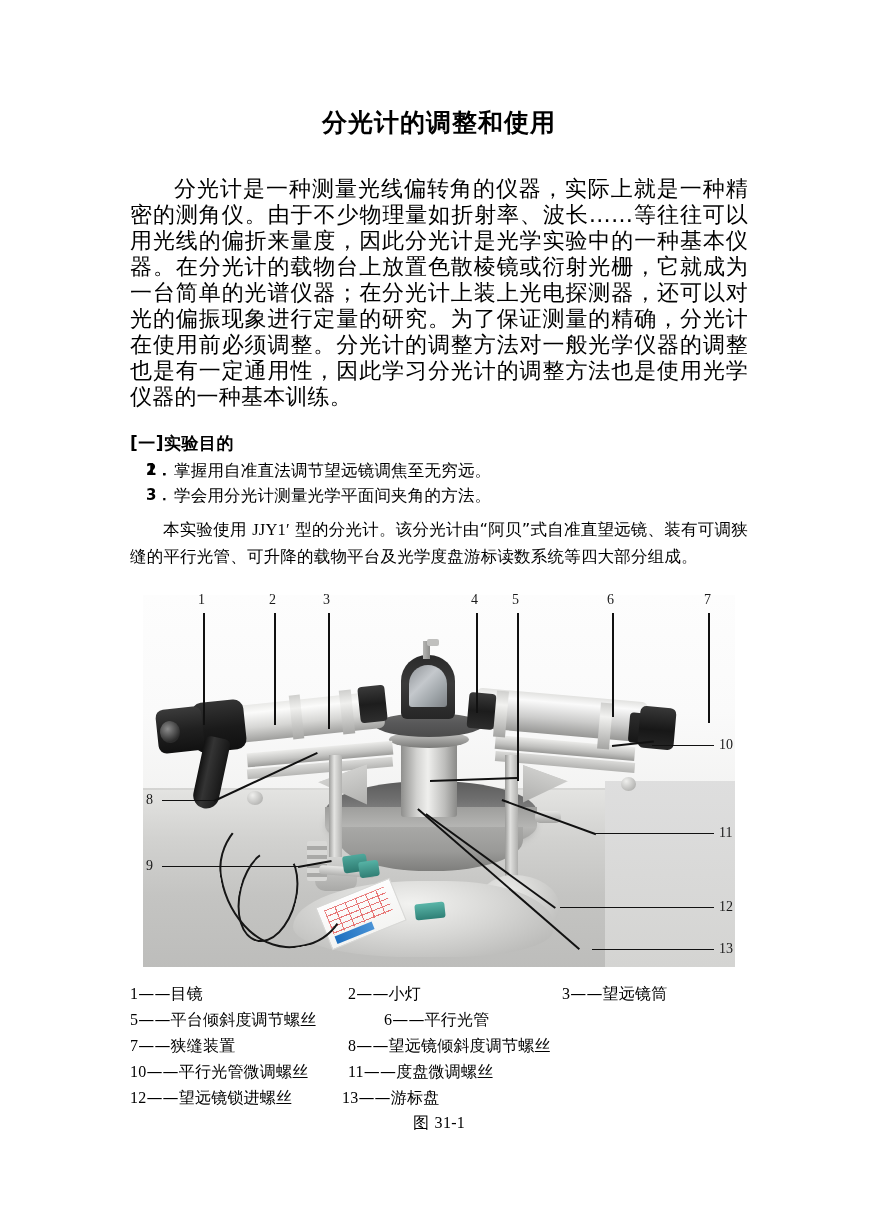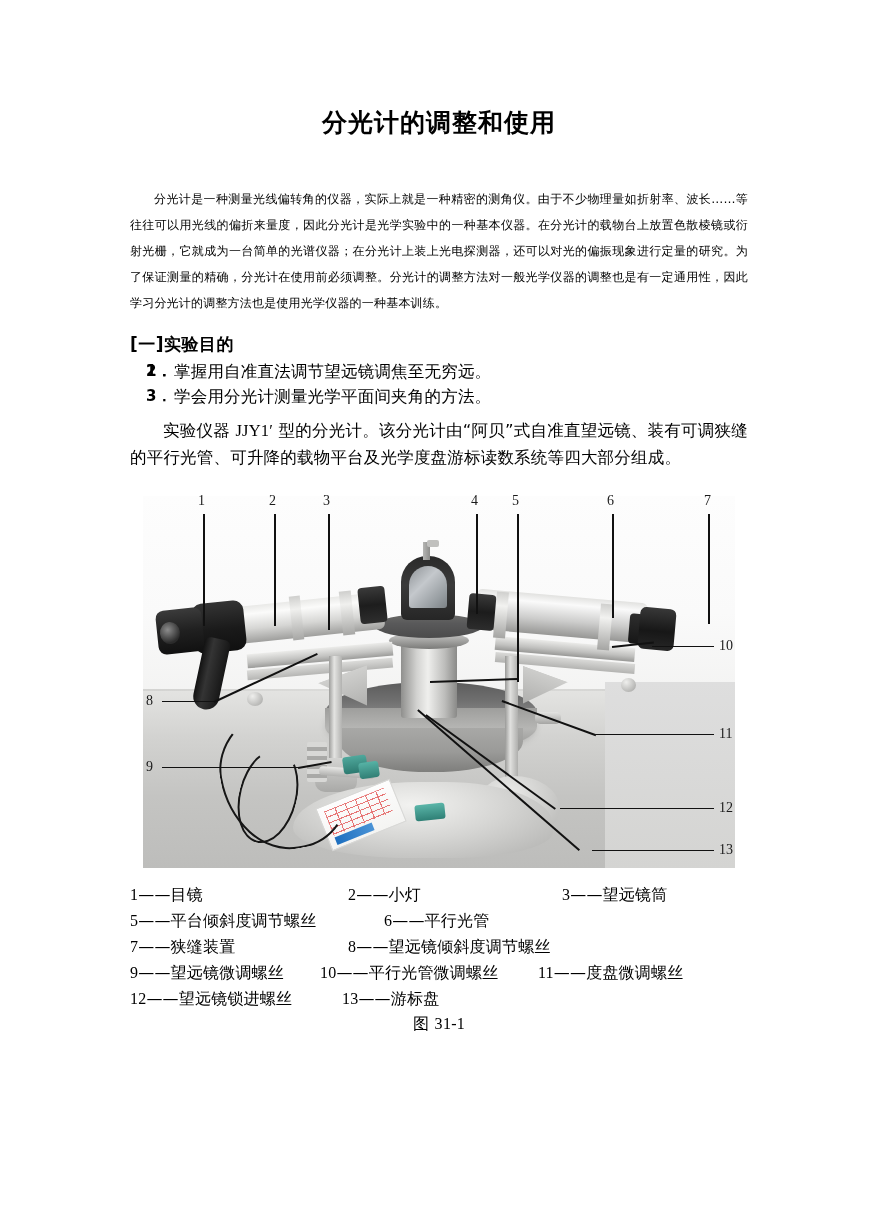--- a/index.html
+++ b/index.html
@@ -35,22 +35,22 @@
     font-size: 25px;
     font-weight: bold;
     letter-spacing: 1px;
     margin-top: 108px;
     line-height: 1.2;
     font-family: "DejaVu Sans", "Liberation Sans", sans-serif;
   }
 
   
   .intro {
-    margin-top: 48px;
-    font-size: 12px;
+    margin-top: 38px;
+    font-size: 22px;
     line-height: 26px;
     text-align: justify;
     text-justify: inter-ideograph;
     text-indent: 2em;
     letter-spacing: 0.2px;
   }
 
   
   .section-head {
     font-size: 17px;
@@ -459,21 +459,21 @@
       <li class="obj-item">
         <span class="obj-num">2．</span>
         <span>掌握用自准直法调节望远镜调焦至无穷远。</span>
       </li>
       <li class="obj-item">
         <span class="obj-num">3．</span>
         <span>学会用分光计测量光学平面间夹角的方法。</span>
       </li>
     </ul>
 
-    <p class="equip-para"><span>实验仪器 </span><span class="model-code">JJY1′</span><span> 型的分光计。该分光计由“阿贝”式自准直望远镜、装有可调狭缝的平行光管、可升降的载物平台及光学度盘游标读数系统等四大部分组成。</span></p>
+    <p class="equip-para"><span>本实验使用 </span><span class="model-code">JJY1′</span><span> 型的分光计。该分光计由“阿贝”式自准直望远镜、装有可调狭缝的平行光管、可升降的载物平台及光学度盘游标读数系统等四大部分组成。</span></p>
 
     <div class="figure-wrap">
 
       <div class="photo">
         <div class="bg-wall"></div>
         <div class="bg-table"></div>
         <div class="bg-table-edge"></div>
         <div class="bg-table-right"></div>
 
         <div class="ins turntable"></div>
@@ -579,21 +579,20 @@
       </div>
       <div class="legend-row">
         <span class="legend-cell" style="width:254px;"><span class="lg-num">5</span><span>——</span><span>平台倾斜度调节螺丝</span></span>
         <span class="legend-cell"><span class="lg-num">6</span><span>——</span><span>平行光管</span></span>
       </div>
       <div class="legend-row">
         <span class="legend-cell" style="width:218px;"><span class="lg-num">7</span><span>——</span><span>狭缝装置</span></span>
         <span class="legend-cell"><span class="lg-num">8</span><span>——</span><span>望远镜倾斜度调节螺丝</span></span>
       </div>
       <div class="legend-row">
-        <span class="legend-cell" style="width:190px;"><span class="lg-num">9</span><span>——</span><span>望远镜微调螺丝</span></span>
         <span class="legend-cell" style="width:218px;"><span class="lg-num">10</span><span>——</span><span>平行光管微调螺丝</span></span>
         <span class="legend-cell"><span class="lg-num">11</span><span>——</span><span>度盘微调螺丝</span></span>
       </div>
       <div class="legend-row">
         <span class="legend-cell" style="width:212px;"><span class="lg-num">12</span><span>——</span><span>望远镜锁进螺丝</span></span>
         <span class="legend-cell"><span class="lg-num">13</span><span>——</span><span>游标盘</span></span>
       </div>
     </div>
 
     <div class="fig-caption"><span>图</span>&nbsp;<span class="num">31-1</span></div>

